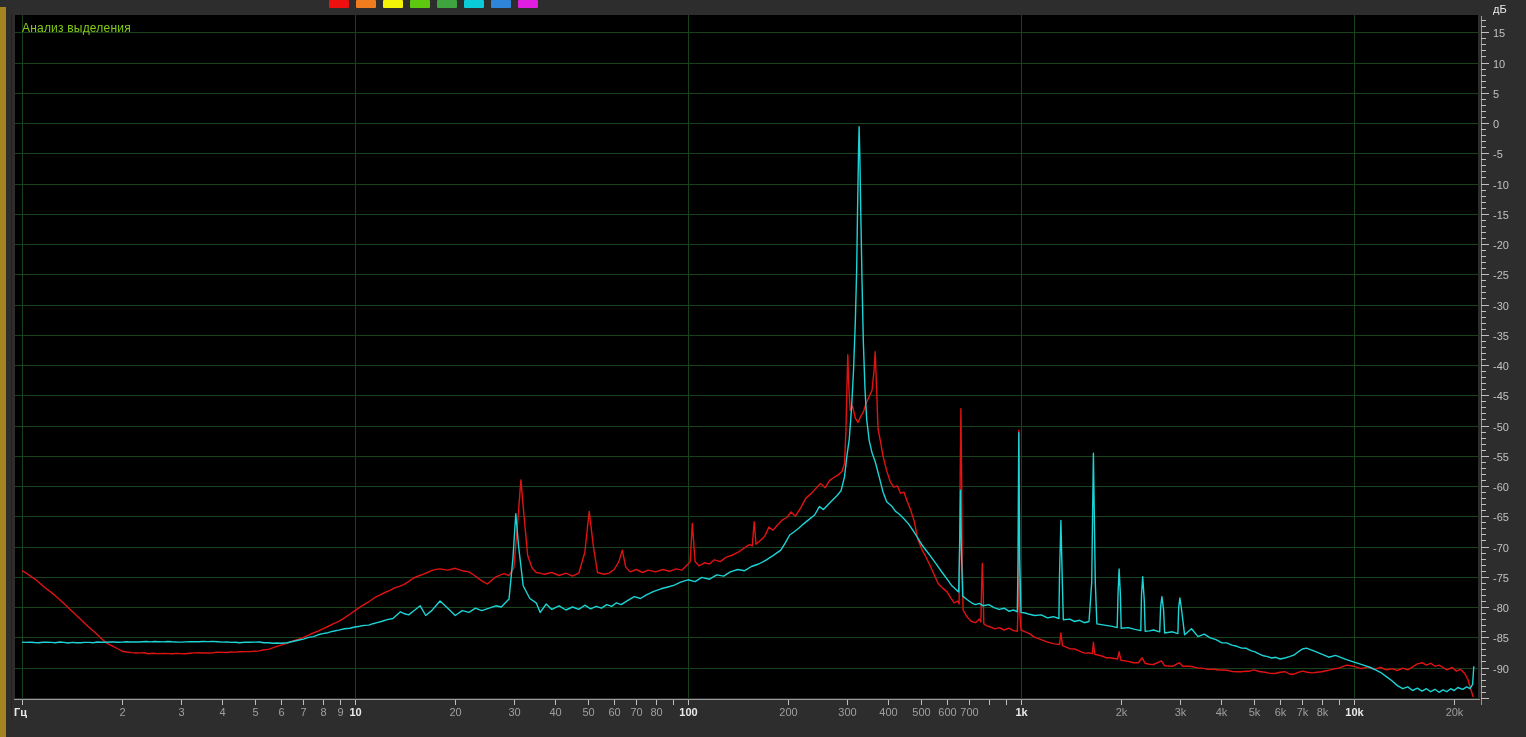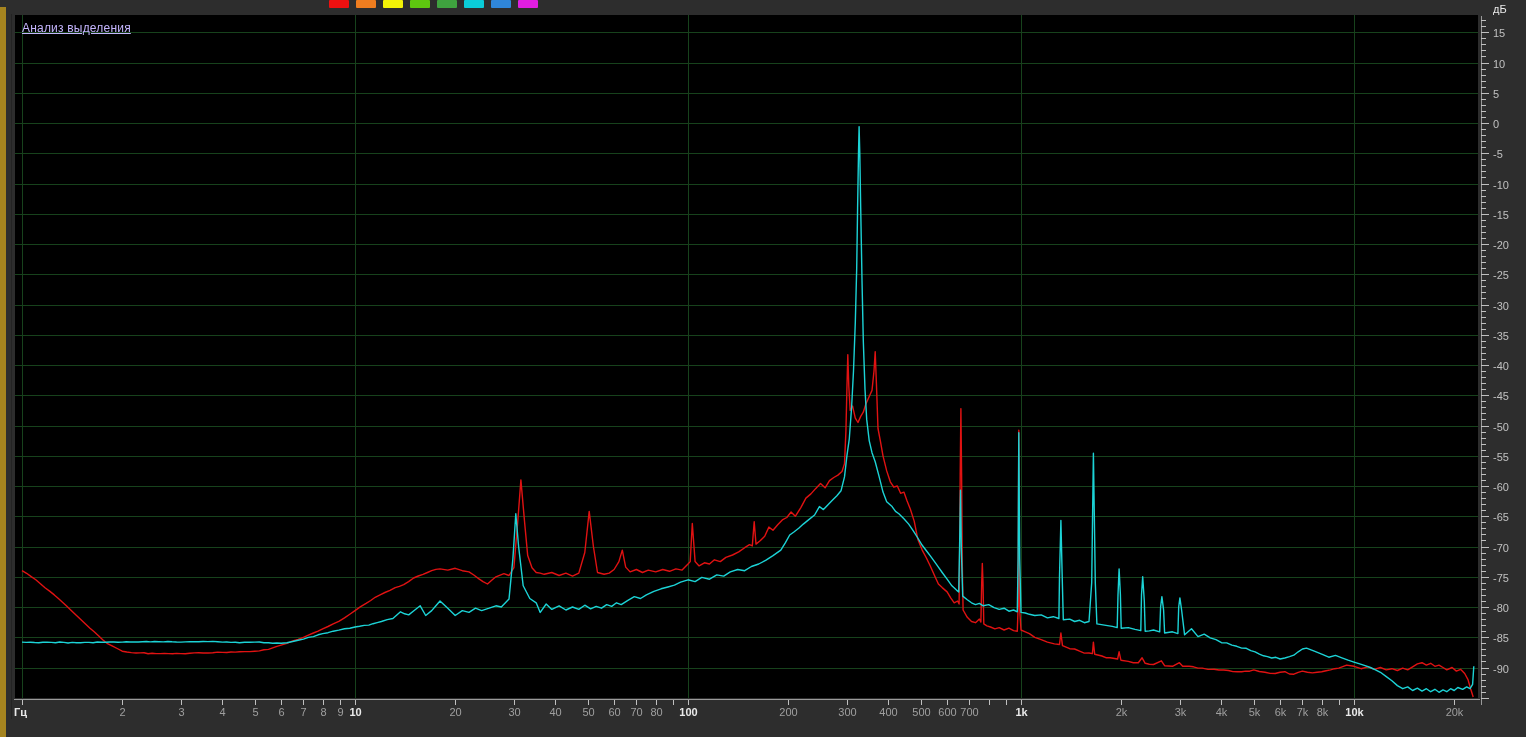--- a/index.html
+++ b/index.html
@@ -270,14 +270,14 @@
   <div id="swatch-row">
       <div class="swatch" style="background: rgb(238, 16, 16);"></div>
       <div class="swatch" style="background: rgb(239, 125, 31);"></div>
       <div class="swatch" style="background: rgb(243, 243, 7);"></div>
       <div class="swatch" style="background: rgb(94, 200, 16);"></div>
       <div class="swatch" style="background: rgb(63, 163, 63);"></div>
       <div class="swatch" style="background: rgb(10, 204, 216);"></div>
       <div class="swatch" style="background: rgb(47, 134, 217);"></div>
       <div class="swatch" style="background: rgb(224, 30, 224);"></div>
     </div>
-  <div id="panel-title" style="color: #c4b5fd; text-decoration: underline;">Анализ выделения</div>
+  <div id="panel-title" style="color: #84cc16;">Анализ выделения</div>
 </div>
 
 </body></html>

